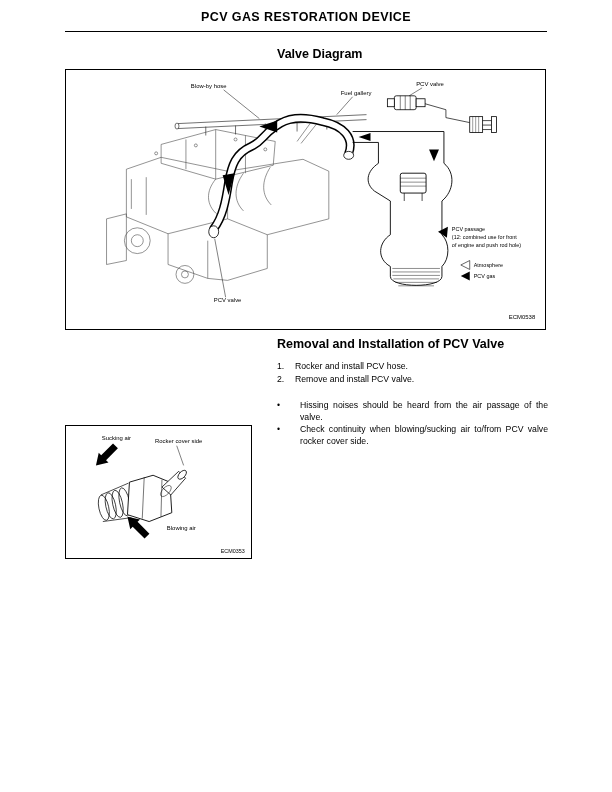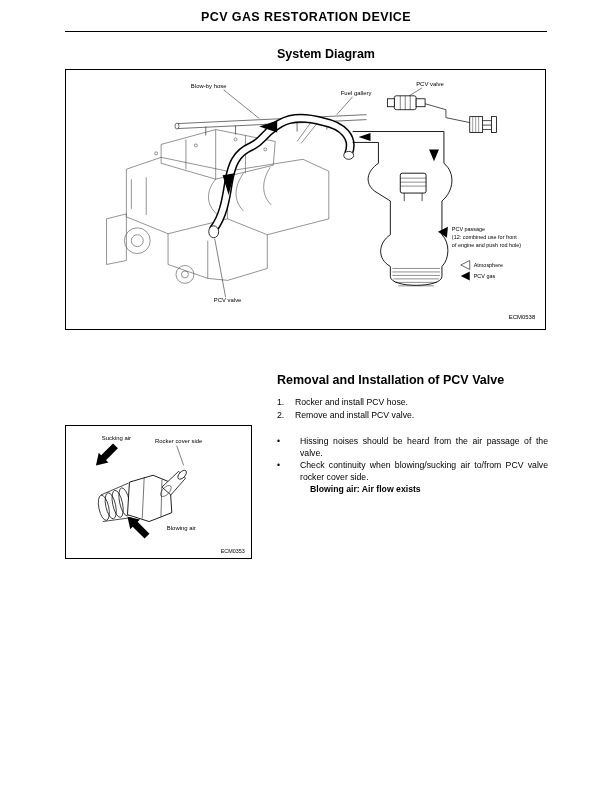--- a/index.html
+++ b/index.html
@@ -24,21 +24,21 @@
     position:absolute; top:47px; left:277px;
     font-size:12.5px; font-weight:bold;
   }
 
   .figure { position:absolute; border:1px solid #000; background:#fff; }
   .figure-system { top:69px; left:65px; width:481px; height:261px; }
   .figure-valve  { top:425px; left:65px; width:187px; height:134px; }
   .figure svg { display:block; width:100%; height:100%; }
   svg text { font-family:"Liberation Sans", sans-serif; }
 
-  .right-col { position:absolute; top:337px; left:277px; width:271px;margin-top:36px; }
+  .right-col { position:absolute; top:337px; left:277px; width:271px; }
   .col-heading { font-size:12.5px; font-weight:bold; margin-bottom:9px; }
   .col-heading.inspection { margin-top:14px; margin-bottom:10px; }
   .steps { margin-bottom:13px; }
   .step { display:flex; font-size:8.7px; line-height:13px; }
   .step-num { width:18px; flex:none; }
   .bullet-row { display:flex; font-size:8.7px; line-height:12px; }
   .bullet-glyph { width:23px; flex:none; }
   .bullet-text { flex:1; text-align:justify; }
   .bold-lines { margin-left:33px; font-size:8.7px; font-weight:bold; line-height:12px; }
 
@@ -48,21 +48,21 @@
   }
 </style>
 </head>
 <body>
 
 <div class="page">
 
   <div class="header-title">PCV GAS RESTORATION DEVICE</div>
   <div class="header-rule"></div>
 
-  <div class="sd-heading">System Diagram</div>
+  <div class="sd-heading">Valve Diagram</div>
 
   <div class="figure figure-system">
     <svg viewBox="0 0 481 261">
 
       <g stroke="#4a4a4a" stroke-width="0.6" fill="none">
         <path d="M95,75 L150,60 L210,72 L208,96 L150,110 L95,94 Z"></path>
         <path d="M60,100 L95,88 L162,102 L162,150 L102,165 L60,148 Z"></path>
         <path d="M162,102 L238,90 L264,102 L264,150 L202,166 L162,150"></path>
         <path d="M102,165 L102,196 L142,210 L142,172"></path>
         <path d="M202,166 L202,200 L162,212 L142,210"></path>
@@ -180,21 +180,20 @@
         <span class="bullet-glyph">•</span>
         <span class="bullet-text">Hissing noises should be heard from the air passage of the valve.</span>
       </div>
       <div class="bullet-row">
         <span class="bullet-glyph">•</span>
         <span class="bullet-text">Check continuity when blowing/sucking air to/from PCV valve rocker cover side.</span>
       </div>
     </div>
 
     <div class="bold-lines">
-      <div>Blowing air: Air flow exists</div>
     </div>
   </div>
 
   <div class="figure figure-valve">
     <svg viewBox="0 0 187 134">
 
       <g stroke="#000" fill="none">
 
         <g stroke-width="0.7">
           <path d="M35,70 L63,58 M37,97 L66,93"></path>

